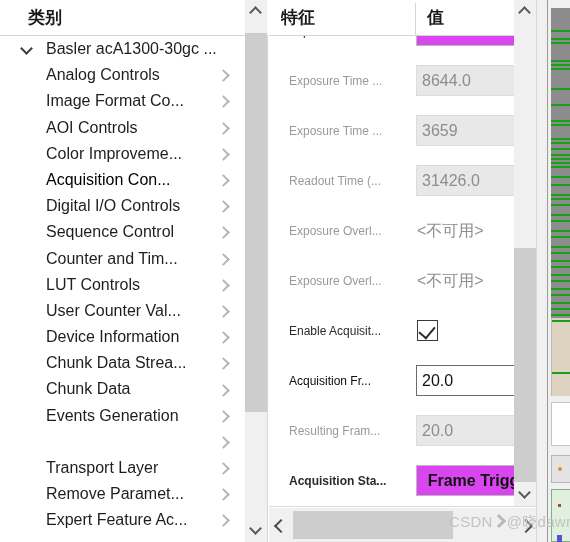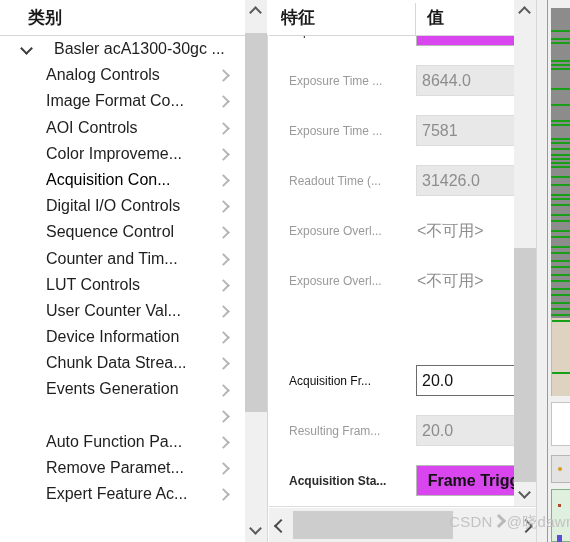--- a/index.html
+++ b/index.html
@@ -192,21 +192,21 @@
     line-height: 26.2px;
     font-size: 16px;
     color: #1e1e1e;
     white-space: nowrap;
   }
   .tree-item .label {
     position: absolute;
     left: 46px; top: 0;
     font-size: 16px;
   }
-  .tree-item.root .label { left: 54px; }
+  .tree-item.root .label { left: 46px; }
   .tree-item.bold .label { font-weight: normal; color: #000; }
   .expander {
     position: absolute;
     left: 21px; top: 50%;
     margin-top: -5px;
     width: 11px; height: 11px;
   }
   .expander::before {
     content: "";
     position: absolute;
@@ -523,28 +523,32 @@
         </div>
         <div class="tree-item">
           <span class="label">Device Information</span>
           <span class="rowchev"></span>
         </div>
         <div class="tree-item">
           <span class="label">Chunk Data Strea...</span>
           <span class="rowchev"></span>
         </div>
         <div class="tree-item">
+          <span class="label">Chunk Data</span>
+          <span class="rowchev"></span>
+        </div>
+        <div class="tree-item">
           <span class="label">Events Generation</span>
           <span class="rowchev"></span>
         </div>
         <div class="tree-item">
           <span class="rowchev"></span>
         </div>
         <div class="tree-item">
-          <span class="label">Auto Function Pa...</span>
+          <span class="label">Transport Layer</span>
           <span class="rowchev"></span>
         </div>
         <div class="tree-item">
           <span class="label">Remove Paramet...</span>
           <span class="rowchev"></span>
         </div>
         <div class="tree-item">
           <span class="label">Expert Feature Ac...</span>
           <span class="rowchev"></span>
         </div>
@@ -578,39 +582,47 @@
         </div>
         <div class="grid-row" style="top: 20px;">
           <div class="feat-name dim">Exposure Time ...</div>
           <div class="val-wrap">
             <div class="val-box readonly">8644.0</div>
           </div>
         </div>
         <div class="grid-row" style="top: 70px;">
           <div class="feat-name dim">Exposure Time ...</div>
           <div class="val-wrap">
-            <div class="val-box readonly">7581</div>
+            <div class="val-box readonly">3659</div>
           </div>
         </div>
         <div class="grid-row" style="top: 120px;">
           <div class="feat-name dim">Readout Time (...</div>
           <div class="val-wrap">
             <div class="val-box readonly">31426.0</div>
           </div>
         </div>
         <div class="grid-row" style="top: 170px;">
           <div class="feat-name dim">Exposure Overl...</div>
           <div class="val-wrap">
             <div class="val-plain">&lt;不可用&gt;</div>
           </div>
         </div>
         <div class="grid-row" style="top: 220px;">
           <div class="feat-name dim">Exposure Overl...</div>
           <div class="val-wrap">
             <div class="val-plain">&lt;不可用&gt;</div>
+          </div>
+        </div>
+        <div class="grid-row" style="top: 270px;">
+          <div class="feat-name">Enable Acquisit...</div>
+          <div class="val-wrap">
+            <div class="val-check">
+              <span class="tick"></span>
+            </div>
           </div>
         </div>
         <div class="grid-row" style="top: 320px;">
           <div class="feat-name bold">Acquisition Fr...</div>
           <div class="val-wrap">
             <div class="val-box edit">20.0</div>
           </div>
         </div>
         <div class="grid-row" style="top: 370px;">
           <div class="feat-name dim">Resulting Fram...</div>

